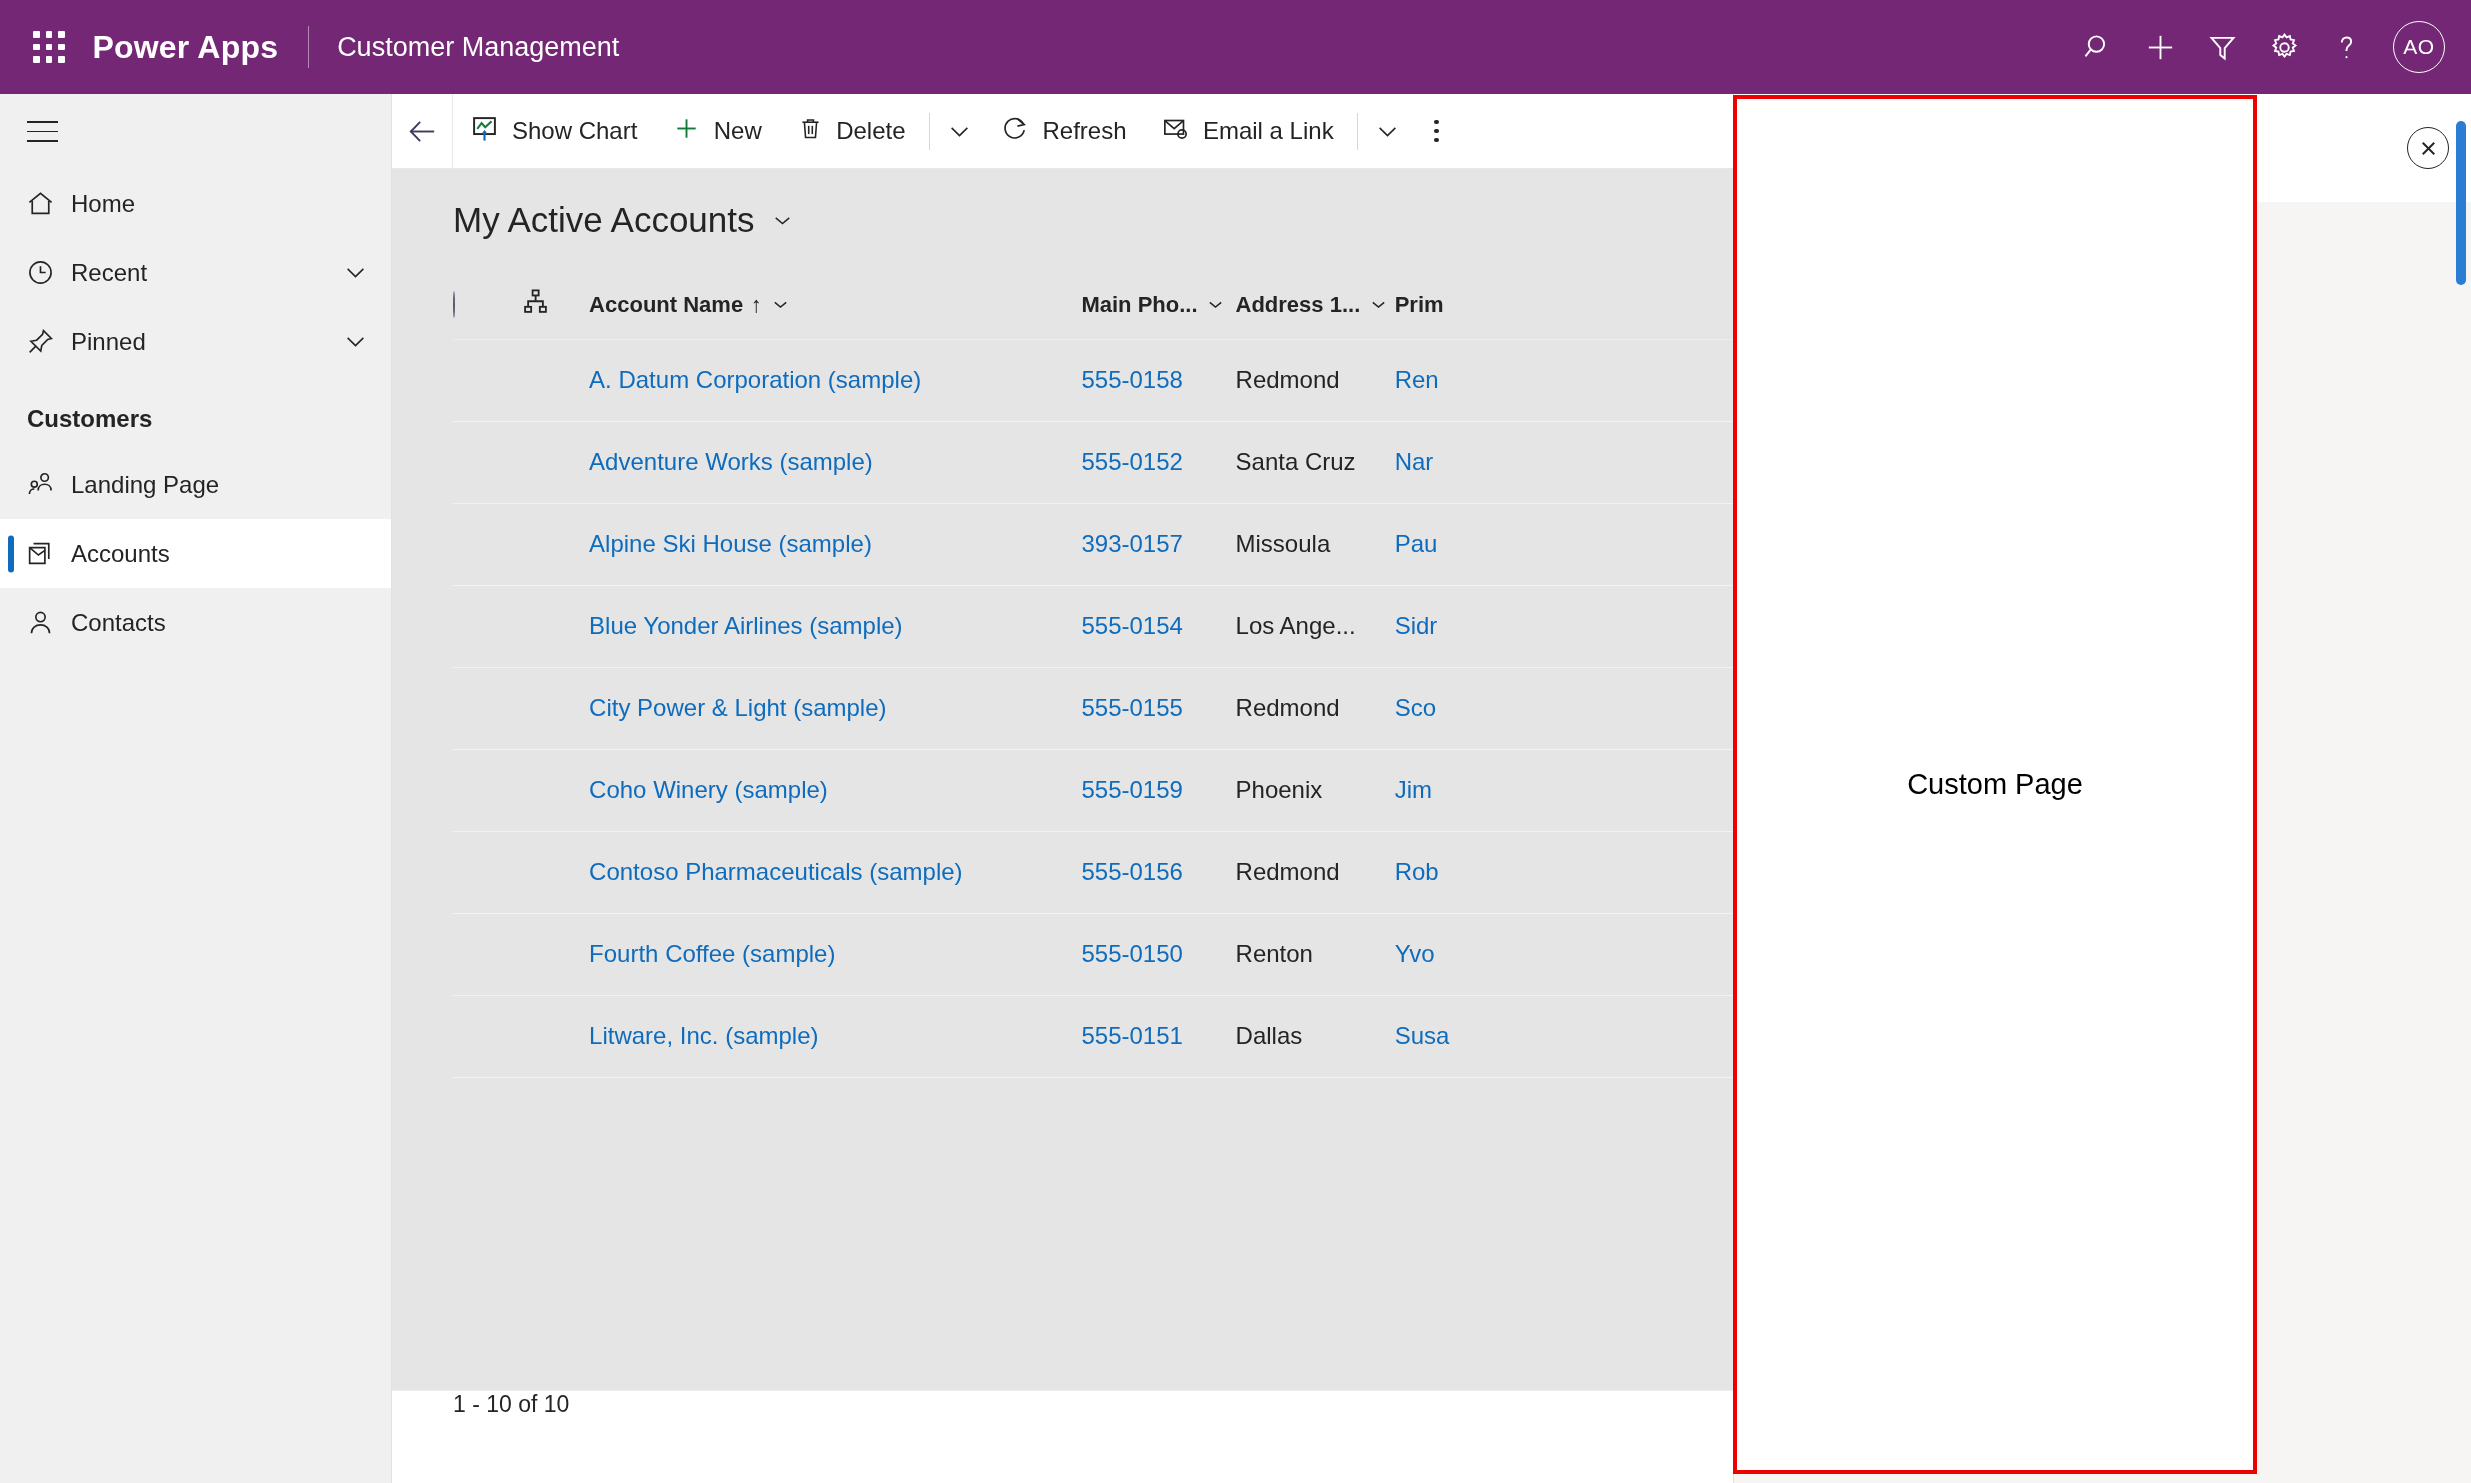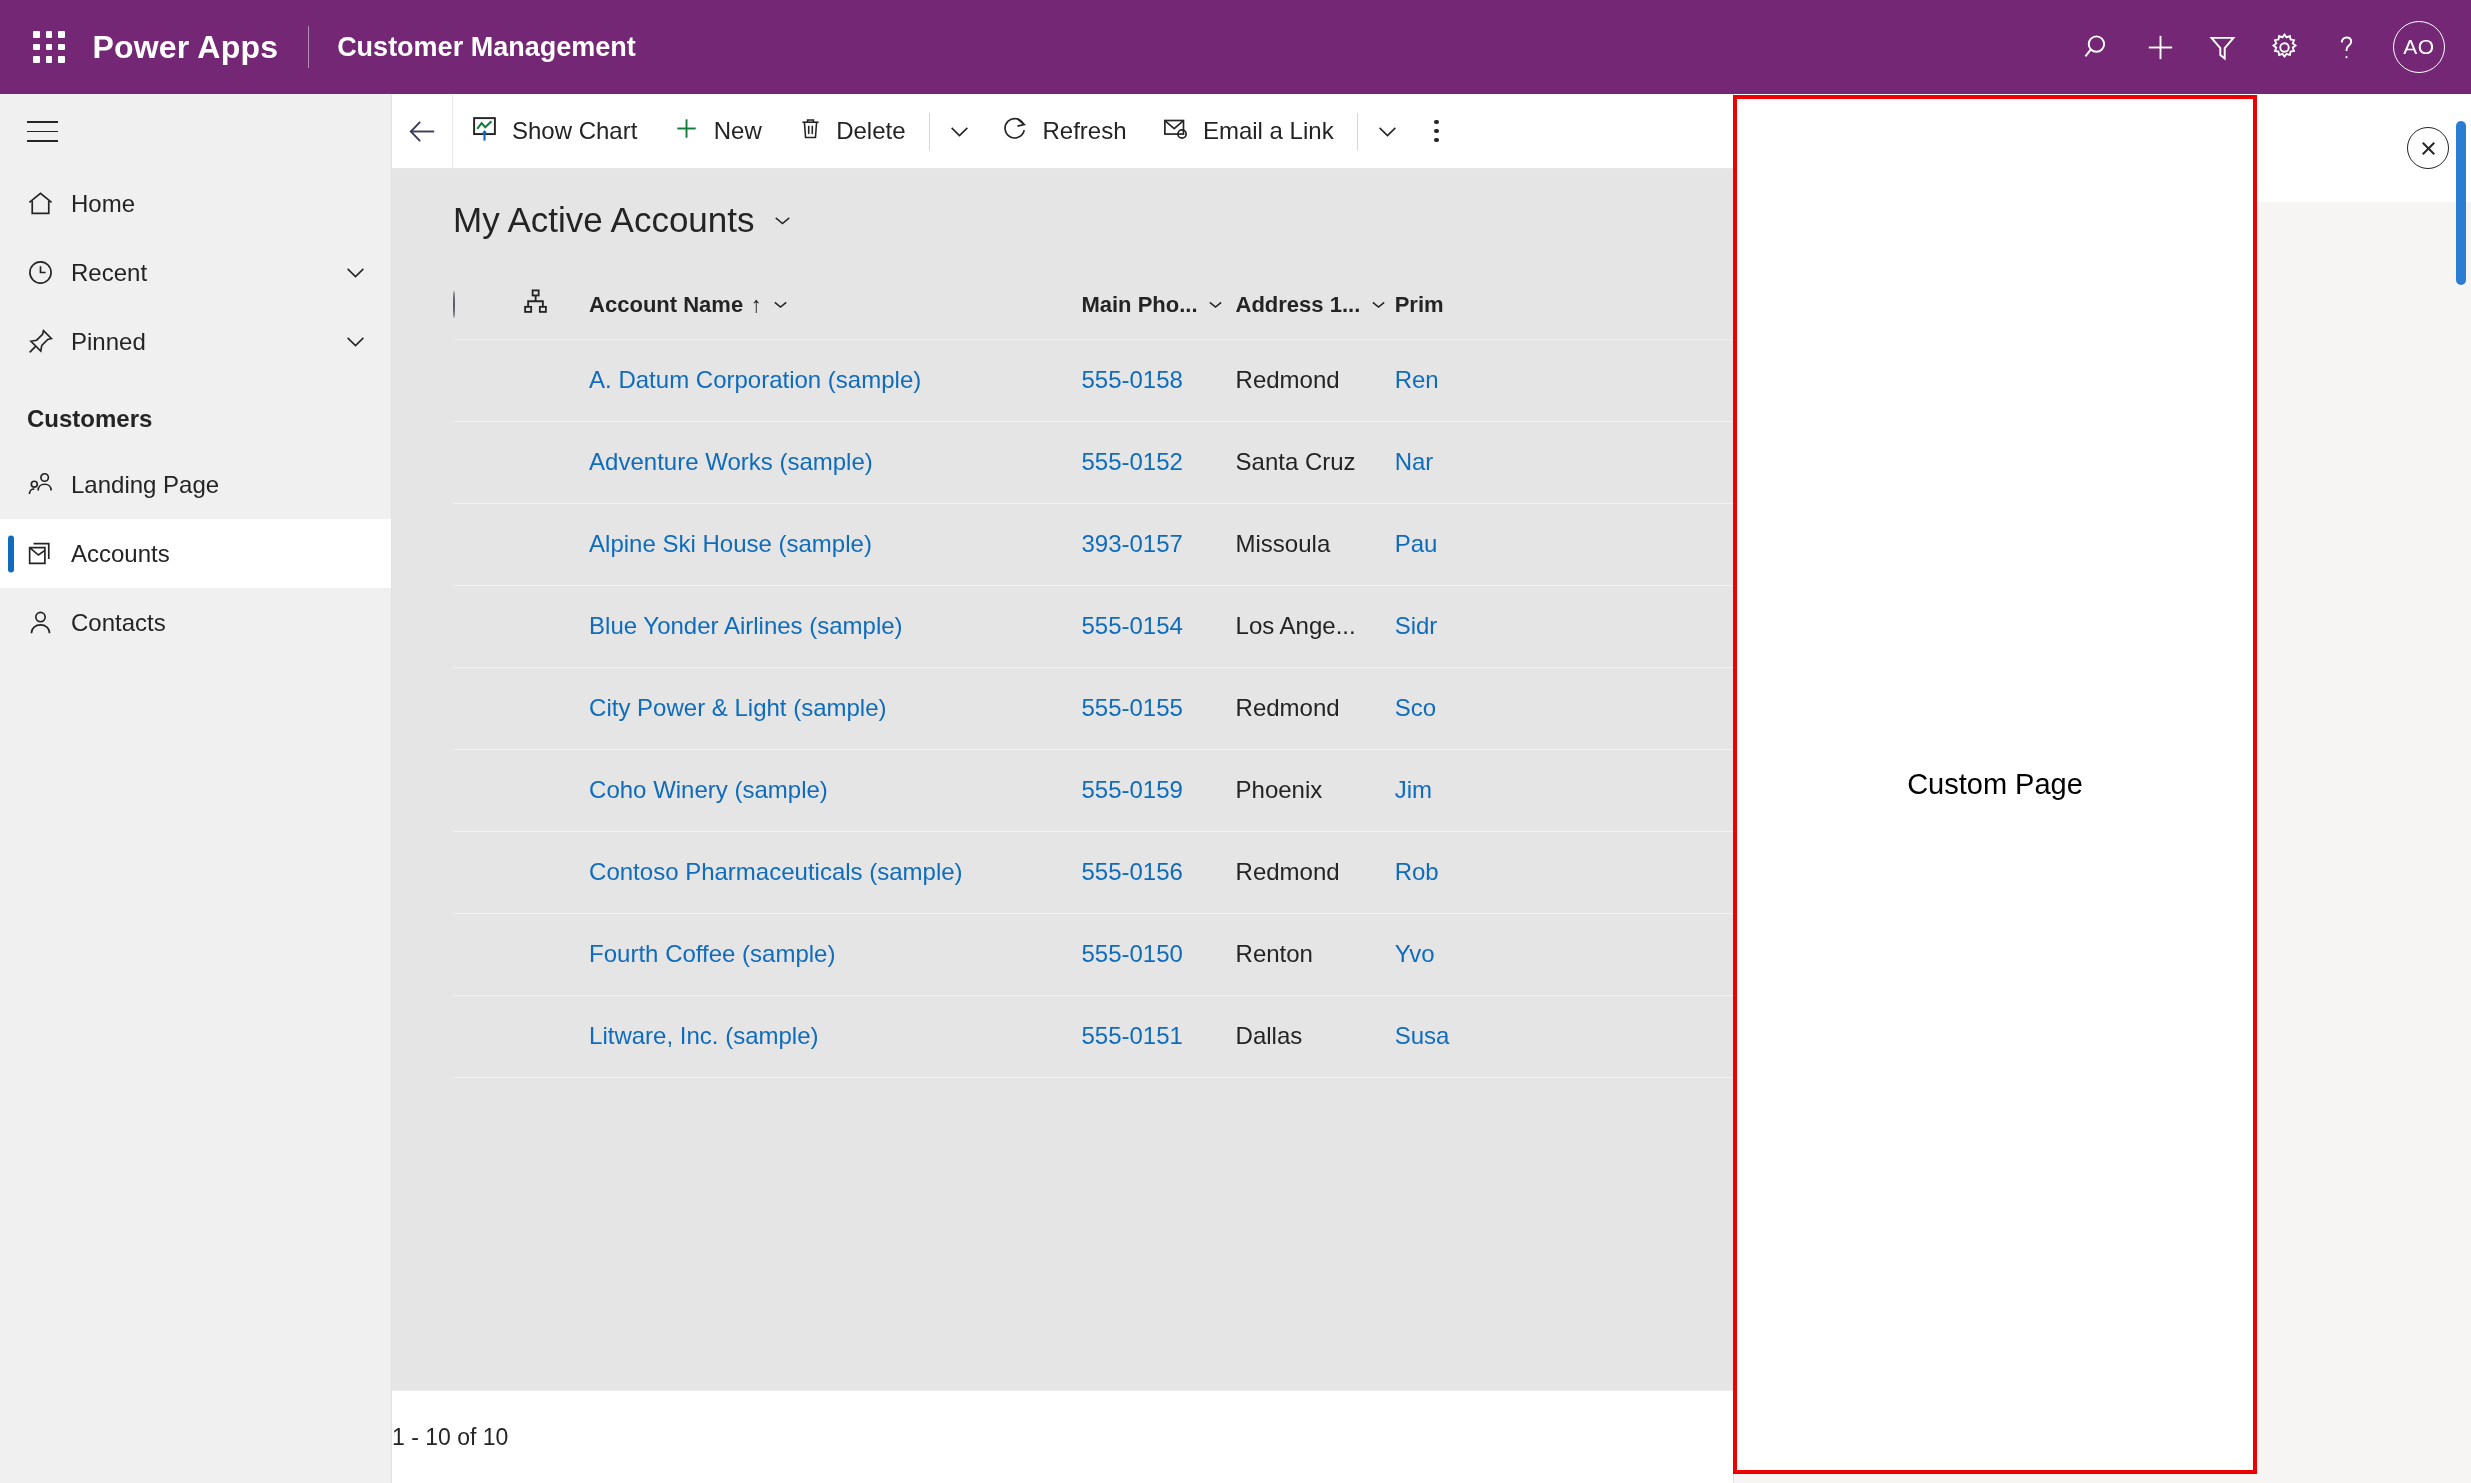--- a/index.html
+++ b/index.html
@@ -15,21 +15,21 @@
   .topbar {
     height: 94px; background: #742774; color: #ffffff;
     display: flex; align-items: center; flex: 0 0 94px;
     position: relative; z-index: 30; text-align: right;
   }
   .waffle { width: 75px; display: flex; align-items: center; justify-content: center; margin-left: 11.6px; cursor: pointer; }
   .waffle-grid { display: grid; grid-template-columns: repeat(3, 6.8px); grid-template-rows: repeat(3, 6.8px); gap: 5.8px; }
   .waffle-grid i { width: 6.8px; height: 6.8px; background: #ffffff; border-radius: 1px; display: block; }
   .brand { font-size: 32px; font-weight: bold; letter-spacing: 0.2px; margin-left: 5.8px; white-space: nowrap; }
   .brand-divider { width: 1px; height: 42px; background: #b58cb5; margin: 0 28px 0 30px; }
-  .appname { font-size: 27px; font-weight: 700; white-space: nowrap; }
+  .appname { font-size: 27px; font-weight: 400; white-space: nowrap; }
   .topbar-right { margin-left: auto; display: flex; align-items: center; gap: 0px; padding-right: 27px; }
   .tb-icon {
     width: 62px; height: 62px; display: flex; align-items: center; justify-content: center;
     cursor: pointer; color: #fff;
   }
   .tb-icon svg { display: block; }
   .avatar {
     width: 52px; height: 52px; border-radius: 50%; border: 1.5px solid #ffffff;
     display: flex; align-items: center; justify-content: center;
     font-size: 21px; letter-spacing: 0.5px; margin-left: 15.4px; cursor: pointer;
@@ -122,22 +122,22 @@
   .col-name  { width: 492px; }
   .col-phone { width: 154px; }
   .col-addr  { width: 159px; }
   .col-prim  { width: 439px; }
   .cell-link { color: #0f6cbd; cursor: pointer; }
   .hdr-flex { display: flex; align-items: center; gap: 7.7px; }
   .hdr-chev { display: inline-flex; align-items: center; cursor: pointer; }
   .sel-circle { width: 30px; height: 30px; border-radius: 50%; border: 1.9px solid #5b5b6e; cursor: pointer; }
 
   .pagination {
-    flex: 0 0 93px; height: 93px; display: flex; align-items: center;
-    padding-right: 58px; border-top: 1px solid #ededed; background: #fff;
+    flex: 0 0 93px; height: 93px; display: flex; 
+    padding-left: 61px; padding-right: 58px; border-top: 1px solid #ededed; background: #fff;
   }
   .page-count { font-size: 23px; color: #242424; }
   .page-ctrls { margin-left: auto; display: flex; align-items: center; gap: 5.8px; }
   .pg-btn { width: 54px; height: 54px; display: flex; align-items: center; justify-content: center; cursor: pointer; color: #8a8a8a; }
   .pg-btn.enabled { color: #3b3b5c; }
   .pg-label { font-size: 23px; color: #242424; padding: 0 13.5px; white-space: nowrap; }
 
   
   .side-panel {
     position: absolute; top: 0; right: 0; bottom: 0; width: 739px;

